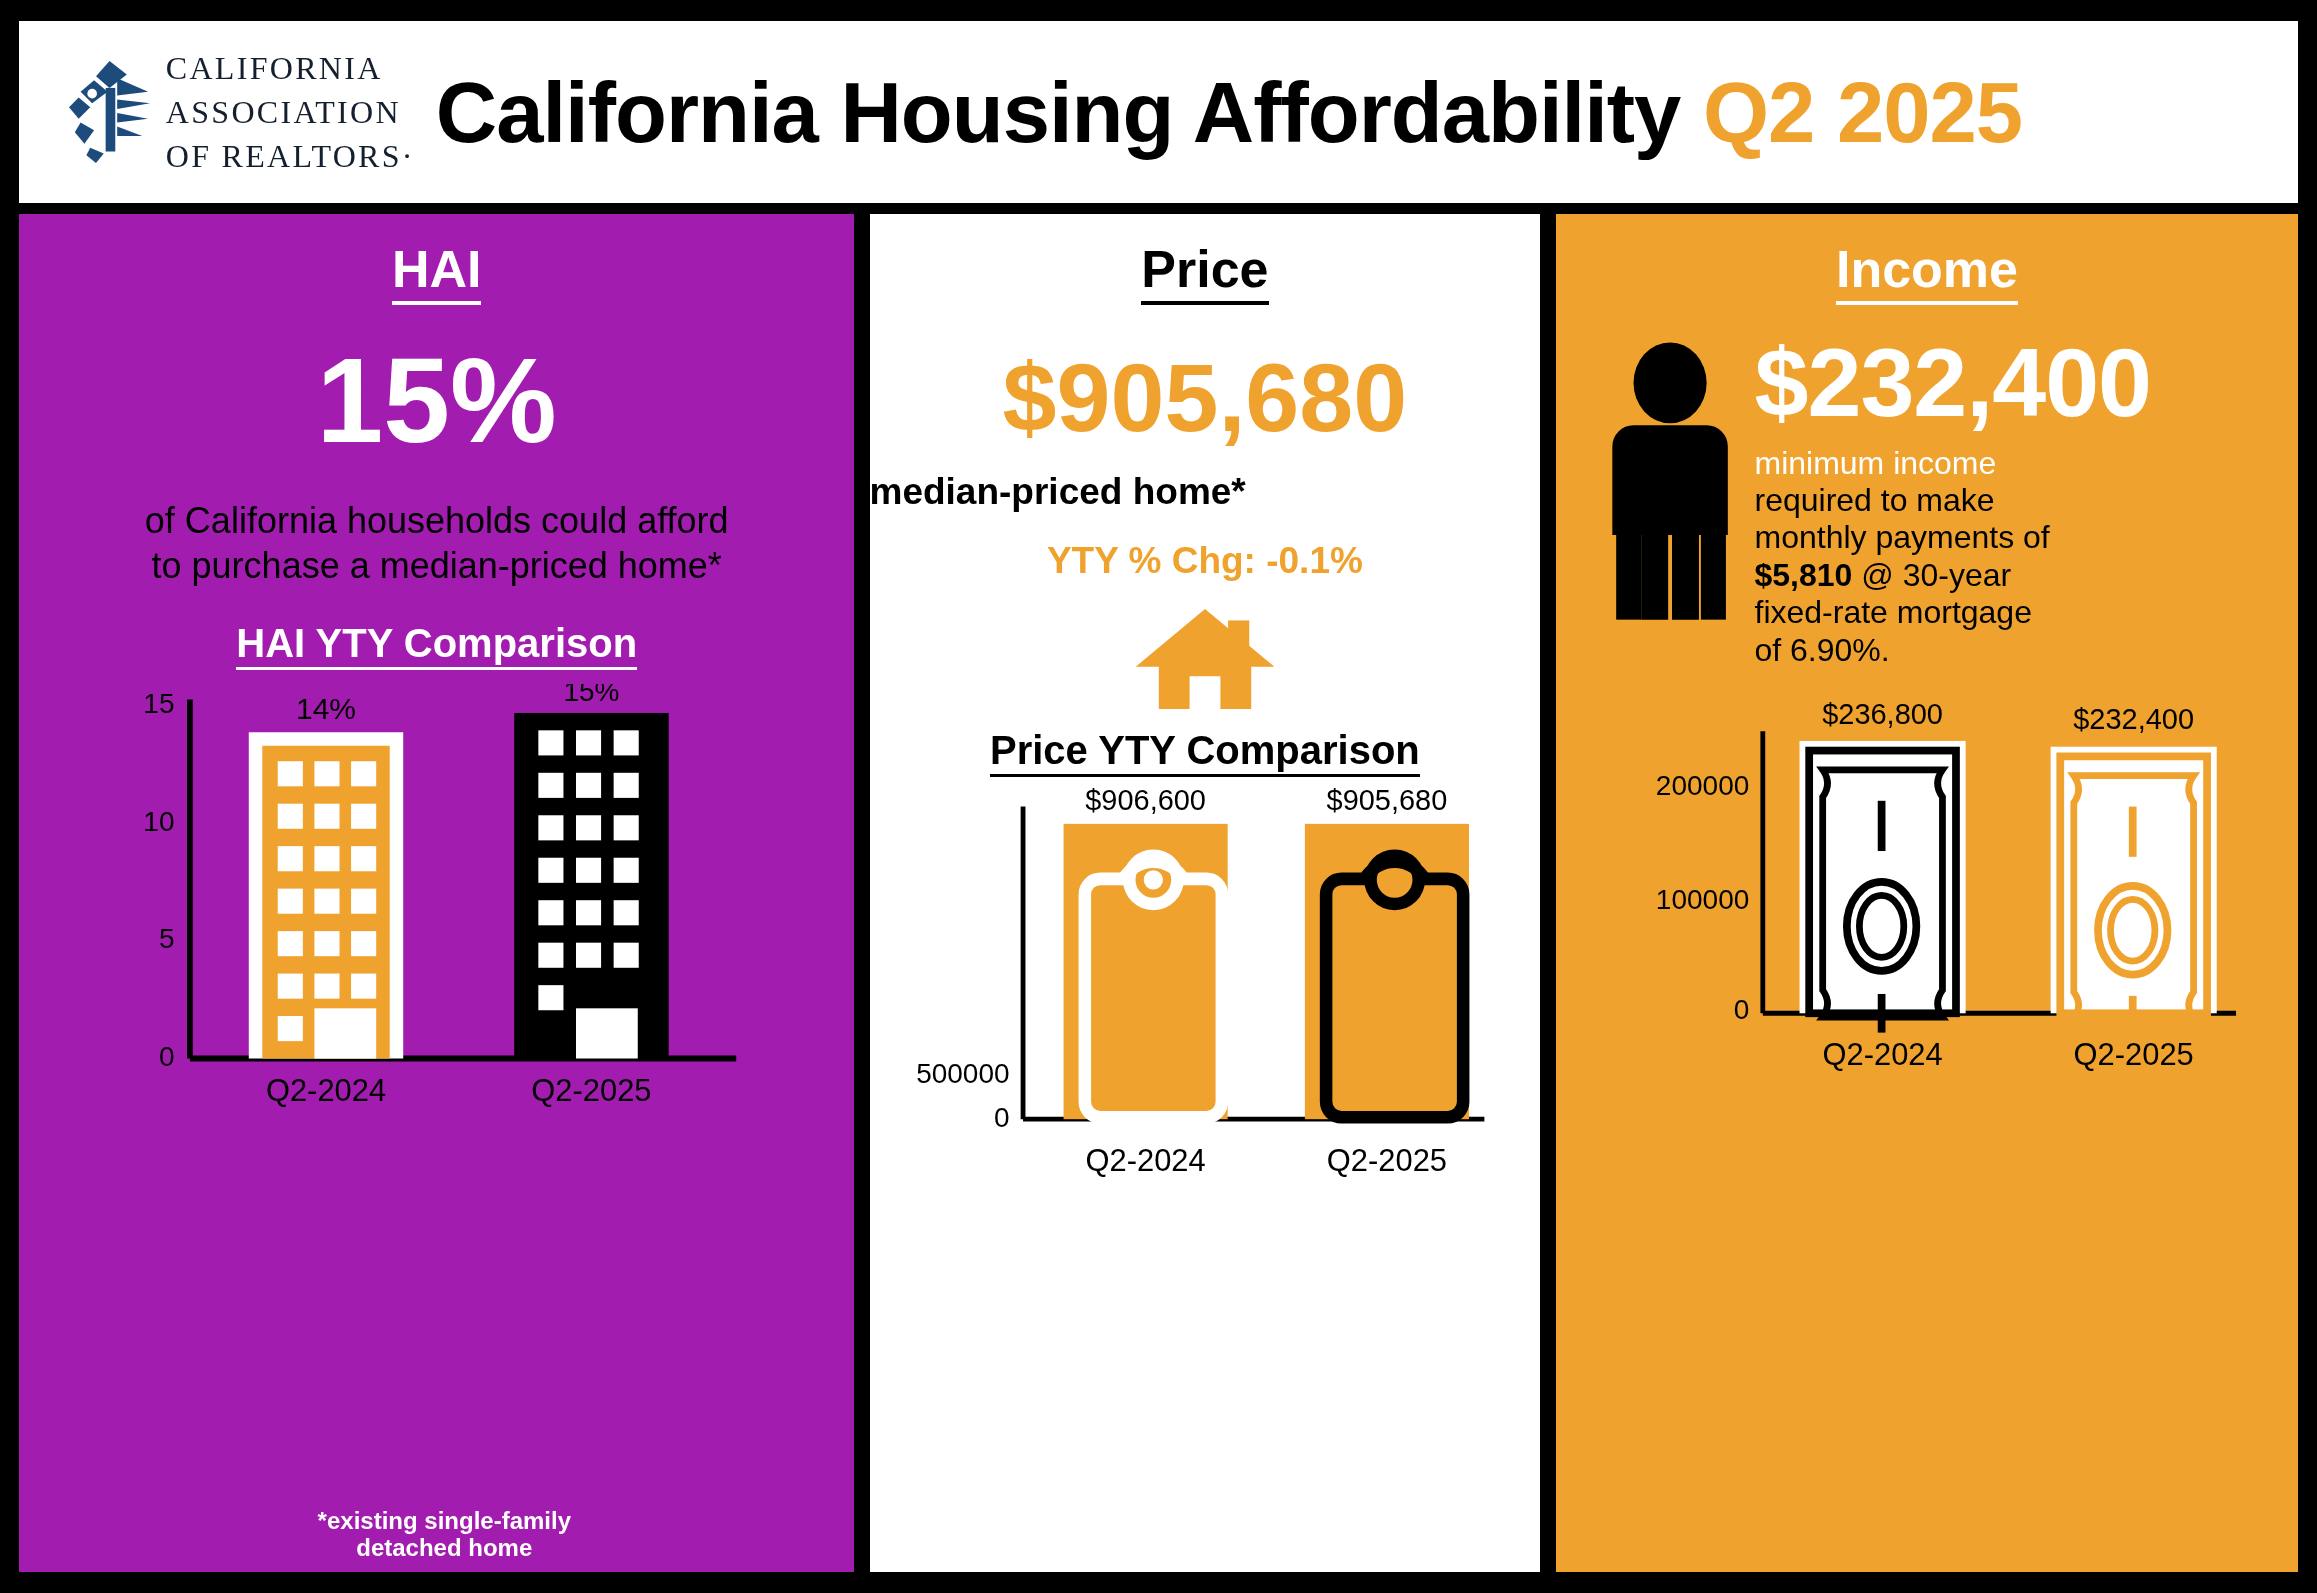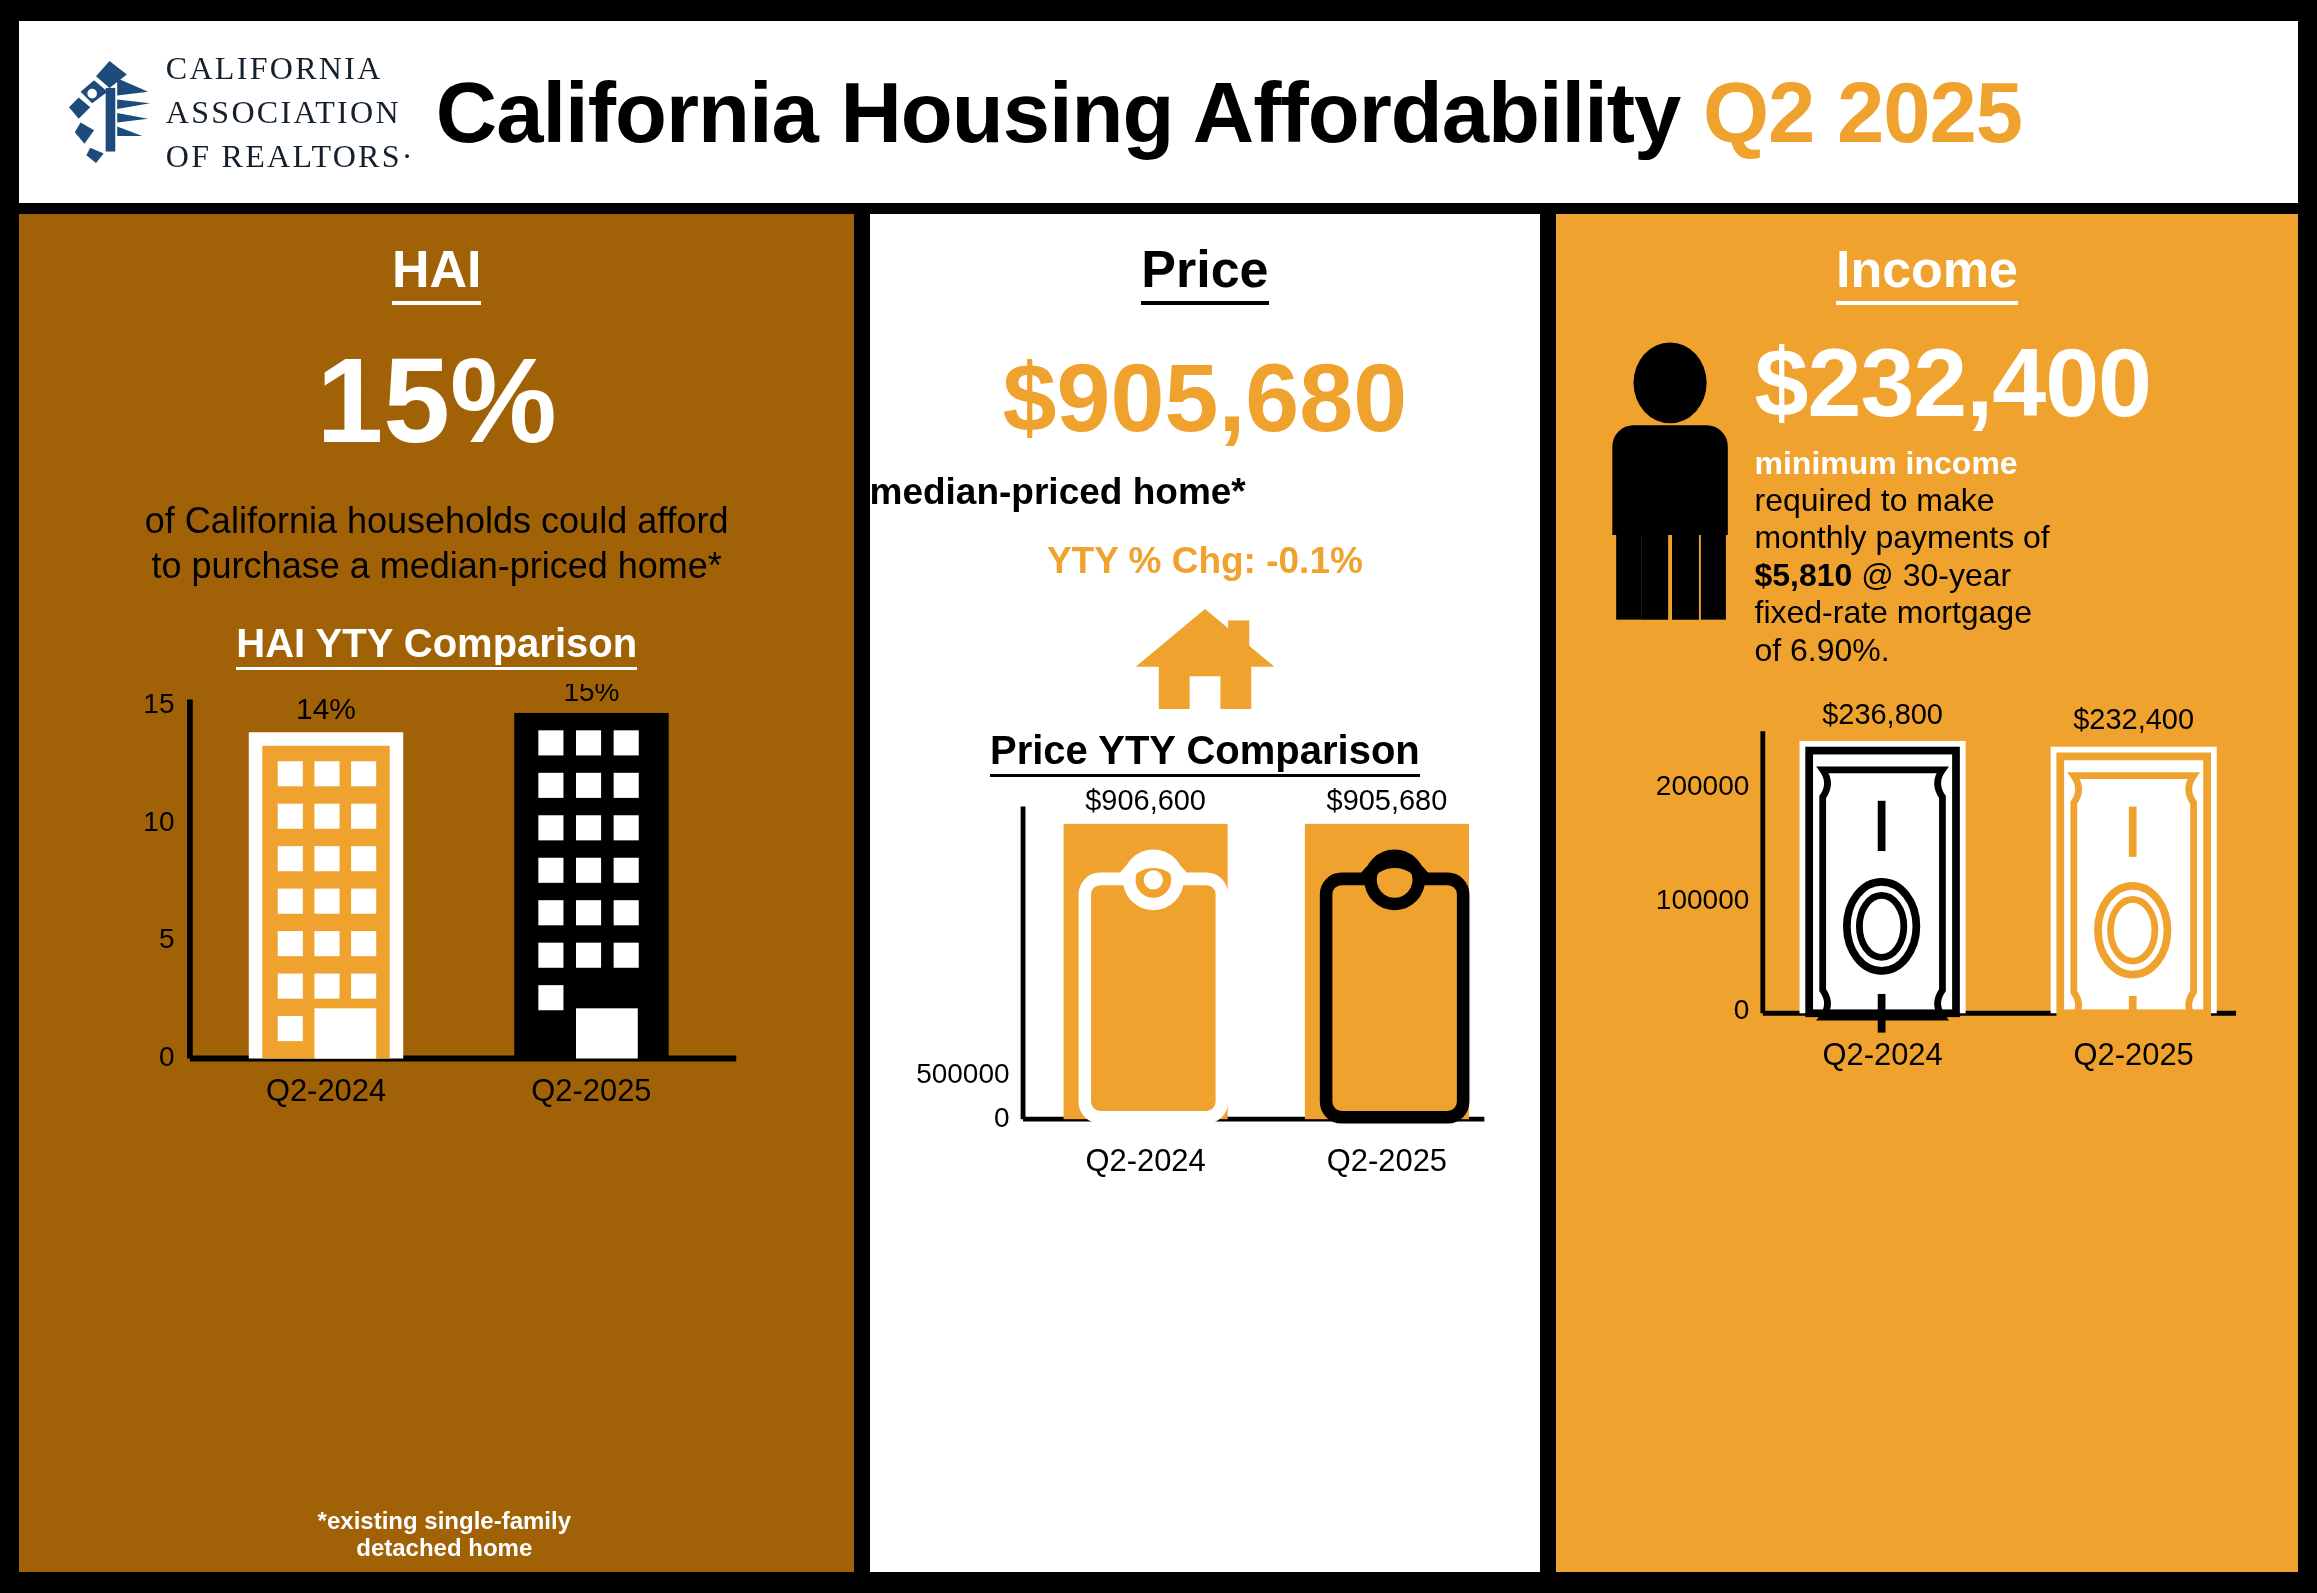--- a/index.html
+++ b/index.html
@@ -61,21 +61,21 @@
     left: 19.3px; top: 214px;
     width: 2279px; height: 1358px;
     display: flex;
     gap: 15.4px;
   }
   .panel {
     box-sizing: border-box;
     position: relative;
     overflow: hidden;
   }
-  .panel.hai    { width: 860px; background: #a16207; }
+  .panel.hai    { width: 860px; background: #a21caf; }
   .panel.price  { width: 691px; background: #ffffff; }
   .panel.income { width: 765px; background: #f0a22e; }
 
   .panel-head {
     text-align: center;
     font-size: 52px;
     font-weight: bold;
     padding-top: 25px;
     letter-spacing: 0px;
   }
@@ -173,21 +173,21 @@
     line-height: 1;
     letter-spacing: -1px;
   }
   .income-desc {
     color: #000000;
     font-size: 32px;
     line-height: 1.17;
     margin-top: 13.5px;
     max-width: 386px;
   }
-  .income-desc .hl-white { color: #ffffff; font-weight: bold; }
+  .income-desc .hl-white { color: #ffffff; font-weight: normal; }
   .income-desc .hl-bold { font-weight: bold; }
 </style>
 </head>
 <body>
 
 <div class="canvas">
 
   <div class="header">
     <div class="logo-wrap">
       <svg class="logo-mark" viewBox="0 0 88 110">

